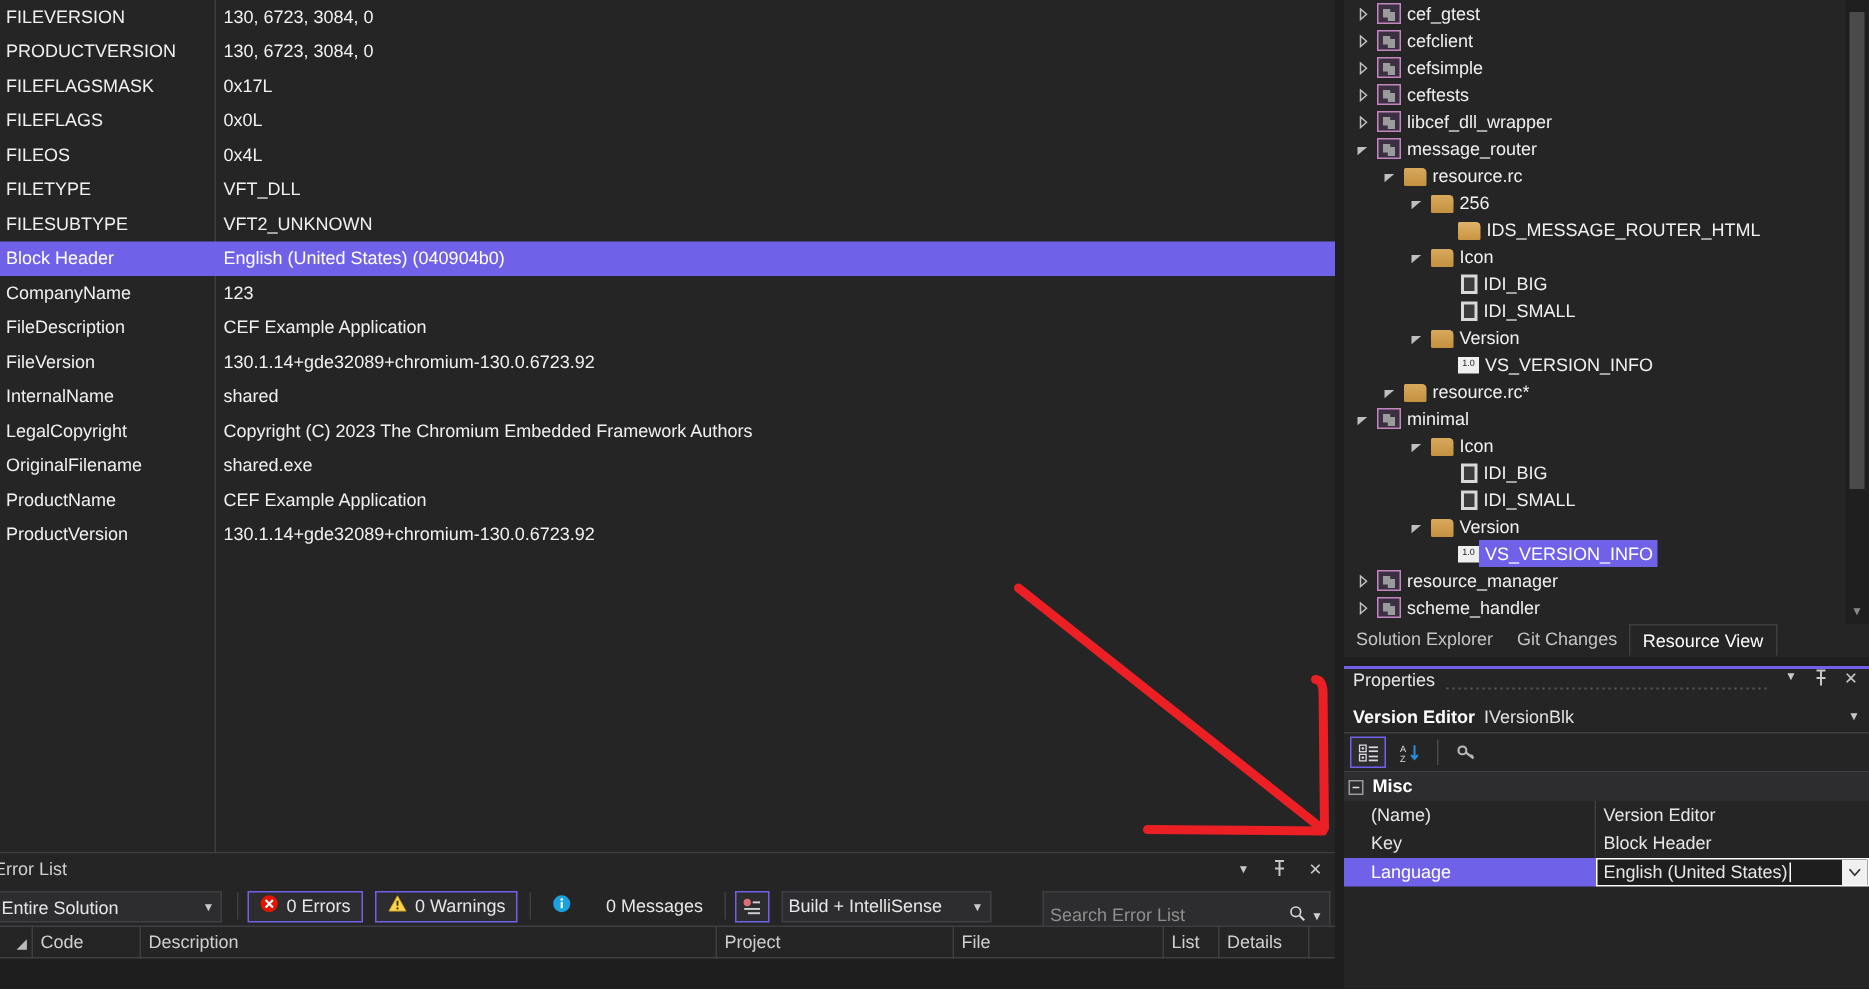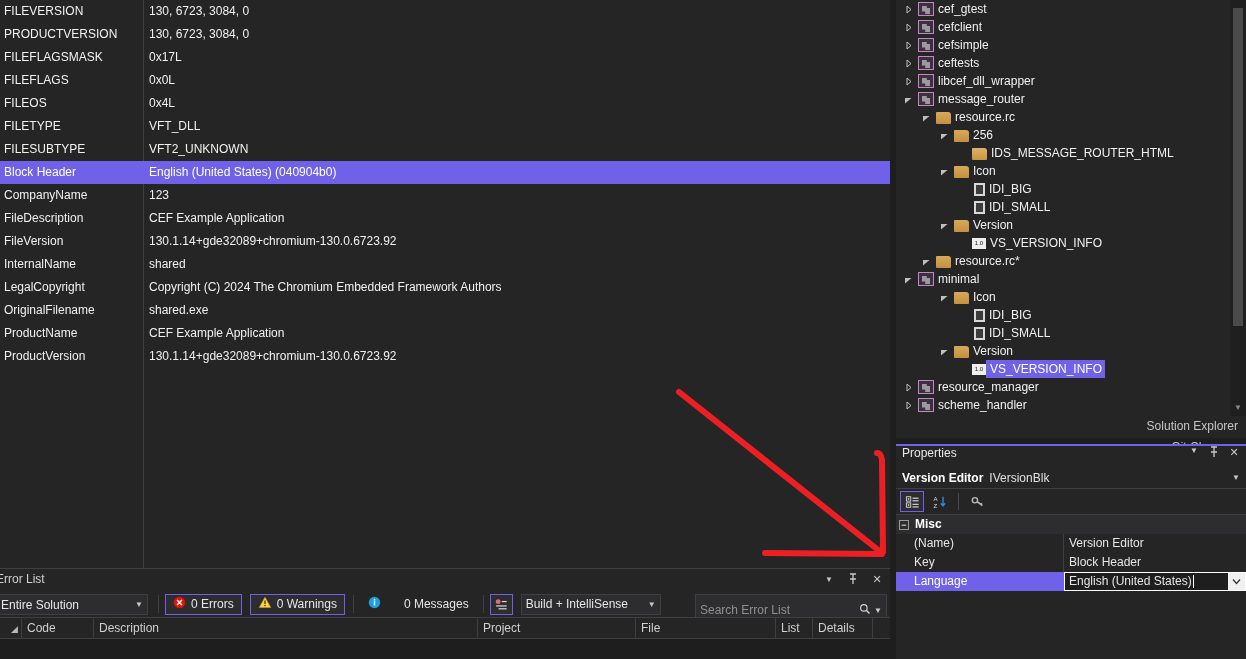--- a/index.html
+++ b/index.html
@@ -144,21 +144,21 @@
   #tree-scroll {
     position: absolute; right: 0; top: 0; width: 16px; height: 416px; background: #1f1f1f;
   }
   #tree-thumb { position: absolute; left: 3px; top: 8px; width: 10px; height: 318px; background: #4a4a4a; }
   #tree-down { position: absolute; left: 0; bottom: 4px; width: 16px; text-align: center;
     color: #8a8a8a; font-size: 8px; }
 
   
   #tabstrip {
     position: absolute; left: 896px; top: 416px; width: 350px; height: 22px;
-    background: #252526; display: flex; align-items: flex-end; flex-direction: column;
+    background: #252526; display: flex; 
   }
   .tab { height: 21px; line-height: 21px; padding: 0 8px; color: #c5c5c5; font-size: 12px; }
   .tab.active { color: #fff; border: 1px solid #3f3f41; border-bottom: none; background: #252526; }
 
   
   #properties {
     position: absolute; left: 896px; top: 444px; width: 350px; height: 215px;
     background: #252526; border-top: 2px solid #7160e8;
   }
   #prop-titlebar { position: relative; height: 21px; display: flex; align-items: flex-start; padding-left: 6px; }
@@ -252,21 +252,21 @@
         <div class="ve-row">
           <div class="ve-key">FileVersion</div>
           <div class="ve-val">130.1.14+gde32089+chromium-130.0.6723.92</div>
         </div>
         <div class="ve-row">
           <div class="ve-key">InternalName</div>
           <div class="ve-val">shared</div>
         </div>
         <div class="ve-row">
           <div class="ve-key">LegalCopyright</div>
-          <div class="ve-val">Copyright (C) 2024 The Chromium Embedded Framework Authors</div>
+          <div class="ve-val">Copyright (C) 2023 The Chromium Embedded Framework Authors</div>
         </div>
         <div class="ve-row">
           <div class="ve-key">OriginalFilename</div>
           <div class="ve-val">shared.exe</div>
         </div>
         <div class="ve-row">
           <div class="ve-key">ProductName</div>
           <div class="ve-val">CEF Example Application</div>
         </div>
         <div class="ve-row">

